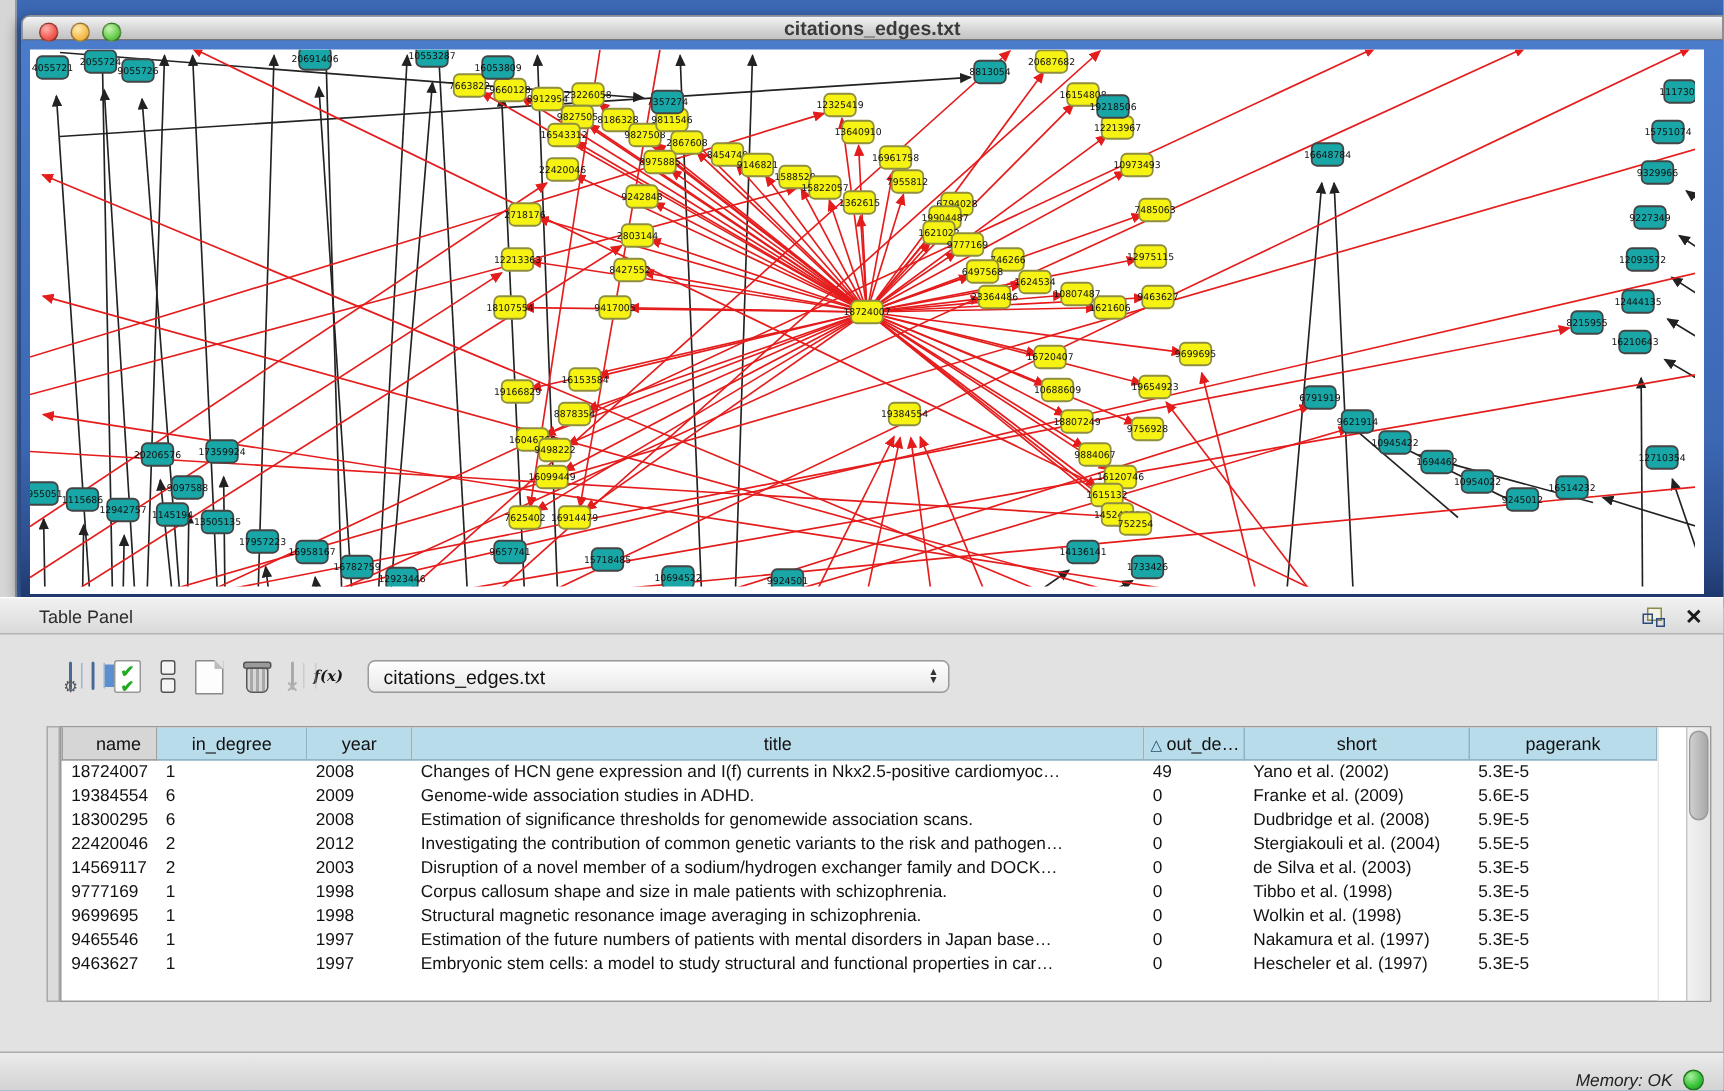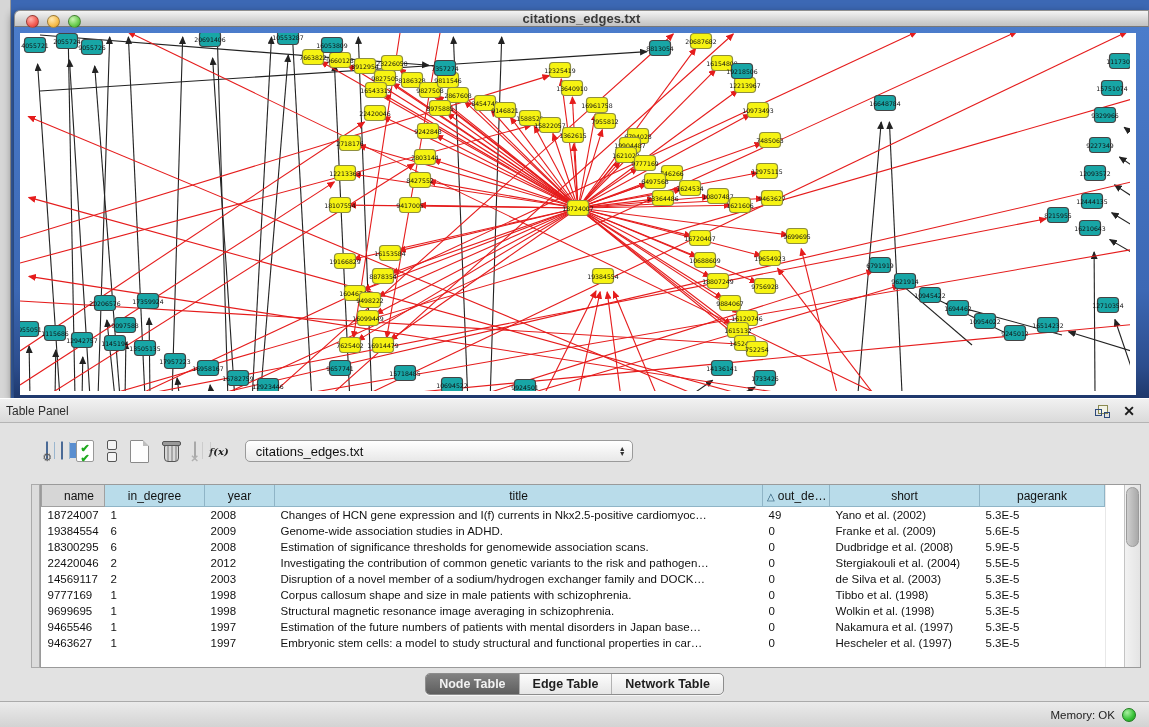--- a/index.html
+++ b/index.html
@@ -21,21 +21,21 @@
   .light.yellow{background:radial-gradient(circle at 35% 30%,#ffe9b0,#f6bd4e 60%,#d69a28);}
   .light.green{background:radial-gradient(circle at 35% 30%,#c9f4b2,#69cc4e 60%,#3e9c2a);}
   .win-body{flex:1;padding:6px 13px 9px 6px;box-sizing:border-box;
             background:linear-gradient(180deg,#4b7ccb 0%,#3c68b4 70%,#2c4d8d 90%,#1c3465 100%);}
   .net-canvas{width:100%;height:100%;background:#ffffff;overflow:hidden;}
 
   
   .table-panel{position:absolute;left:0;top:398px;width:1149px;height:329px;background:#e2e2e2;}
   .panel-header{height:23px;background:linear-gradient(#f1f1f1,#dadada);border-top:1px solid #ffffff;
                 border-bottom:1px solid #b4b4b4;display:flex;align-items:center;}
-  .panel-title{font-size:12px;color:#2c2c2c;padding-left:6px;}
+  .panel-title{font-size:12px;color:#2c2c2c;padding-left:26px;}
   .panel-header-right{margin-left:auto;display:flex;align-items:center;gap:15px;padding-right:14px;}
   .float-icon{width:13px;height:12px;position:relative;display:inline-block;}
   .float-icon .sq1{position:absolute;left:3px;top:0;width:8px;height:7px;border:1px solid #8a8a50;background:#f2f2e4;}
   .float-icon .sq2{position:absolute;left:0;top:4px;width:5px;height:5px;border:1px solid #2d4a7a;}
   .float-icon .sq3{position:absolute;left:9px;top:7px;width:4px;height:4px;border:1px solid #2d4a7a;}
   .close-x{font-size:14px;font-weight:bold;color:#1a1a1a;line-height:12px;}
 
   .toolbar{margin:13px 0 0 46px;display:flex;align-items:center;height:30px;}
   .tb-icon{margin-right:13px;position:relative;display:inline-block;}
   .mini-table{width:24px;height:20px;border:1px solid #4a6a96;border-radius:2px;background:
@@ -81,22 +81,22 @@
 
   .tabs-row{position:absolute;left:0;right:0;top:275px;display:flex;justify-content:center;}
   .seg{display:flex;border:1px solid #8d8d8d;border-radius:5px;overflow:hidden;height:20px;
        background:linear-gradient(#fdfdfd,#e6e6e6);box-shadow:0 1px 0 rgba(255,255,255,.7);}
   .seg .tab{padding:0 13px;line-height:20px;font-size:12.5px;font-weight:bold;color:#1e1e1e;
             border-right:1px solid #b2b2b2;cursor:default;}
   .seg .tab:last-child{border-right:none;}
   .seg .tab.selected{background:linear-gradient(#828282,#5e5e5e);color:#f2f2f2;}
 
   .statusbar{position:absolute;left:0;bottom:0;width:100%;height:26px;border-top:1px solid #ababab;
-             background:linear-gradient(#ebebeb,#d3d3d3);display:flex;align-items:center;
-             justify-content:flex-end;gap:7px;padding-right:13px;box-sizing:border-box;}
+             background:linear-gradient(#ebebeb,#d3d3d3);display:flex;align-items:flex-end;
+             justify-content:flex-end;gap:7px;padding-right:13px;box-sizing:border-box;font-style:italic;}
   .mem-label{font-size:11.5px;color:#222;}
   .mem-dot{width:14px;height:14px;border-radius:50%;border:1px solid #1f7a1f;box-sizing:border-box;
            background:radial-gradient(circle at 35% 30%,#a8f0a0,#35c135 60%,#209620);}
 </style>
 </head>
 <body>
 
 <div class="desktop">
   <div class="left-strip"></div>
   <div class="net-window">
@@ -630,25 +630,18 @@
             <td>5.3E-5</td>
           </tr>
         </tbody>
     </table>
     <div class="filler"></div>
     <div class="vscroll">
       <div class="vthumb"></div>
     </div>
   </div>
 
-  <div class="tabs-row">
-    <div class="seg" id="tab-seg">
-        <div class="tab selected">Node Table</div>
-        <div class="tab">Edge Table</div>
-        <div class="tab">Network Table</div>
-      </div>
-  </div>
 
   <div class="statusbar">
     <span class="mem-label">Memory: OK</span>
     <span class="mem-dot"></span>
   </div>
 </div>
 
 </body></html>

